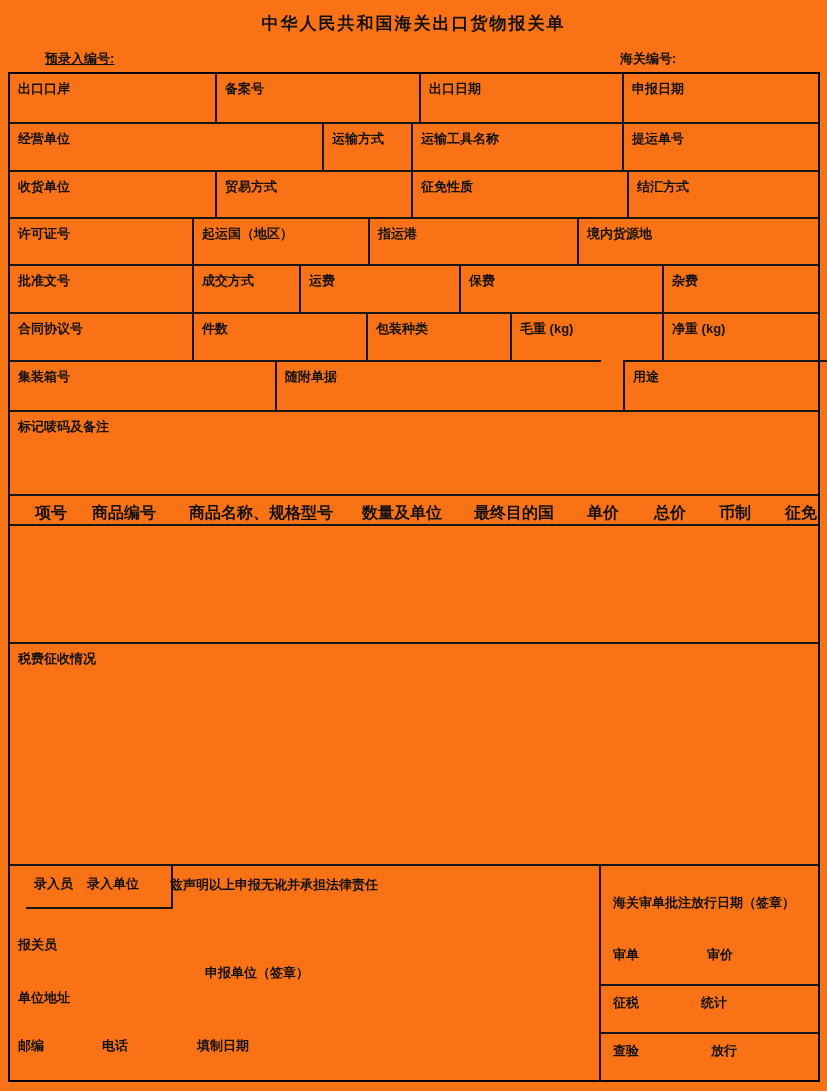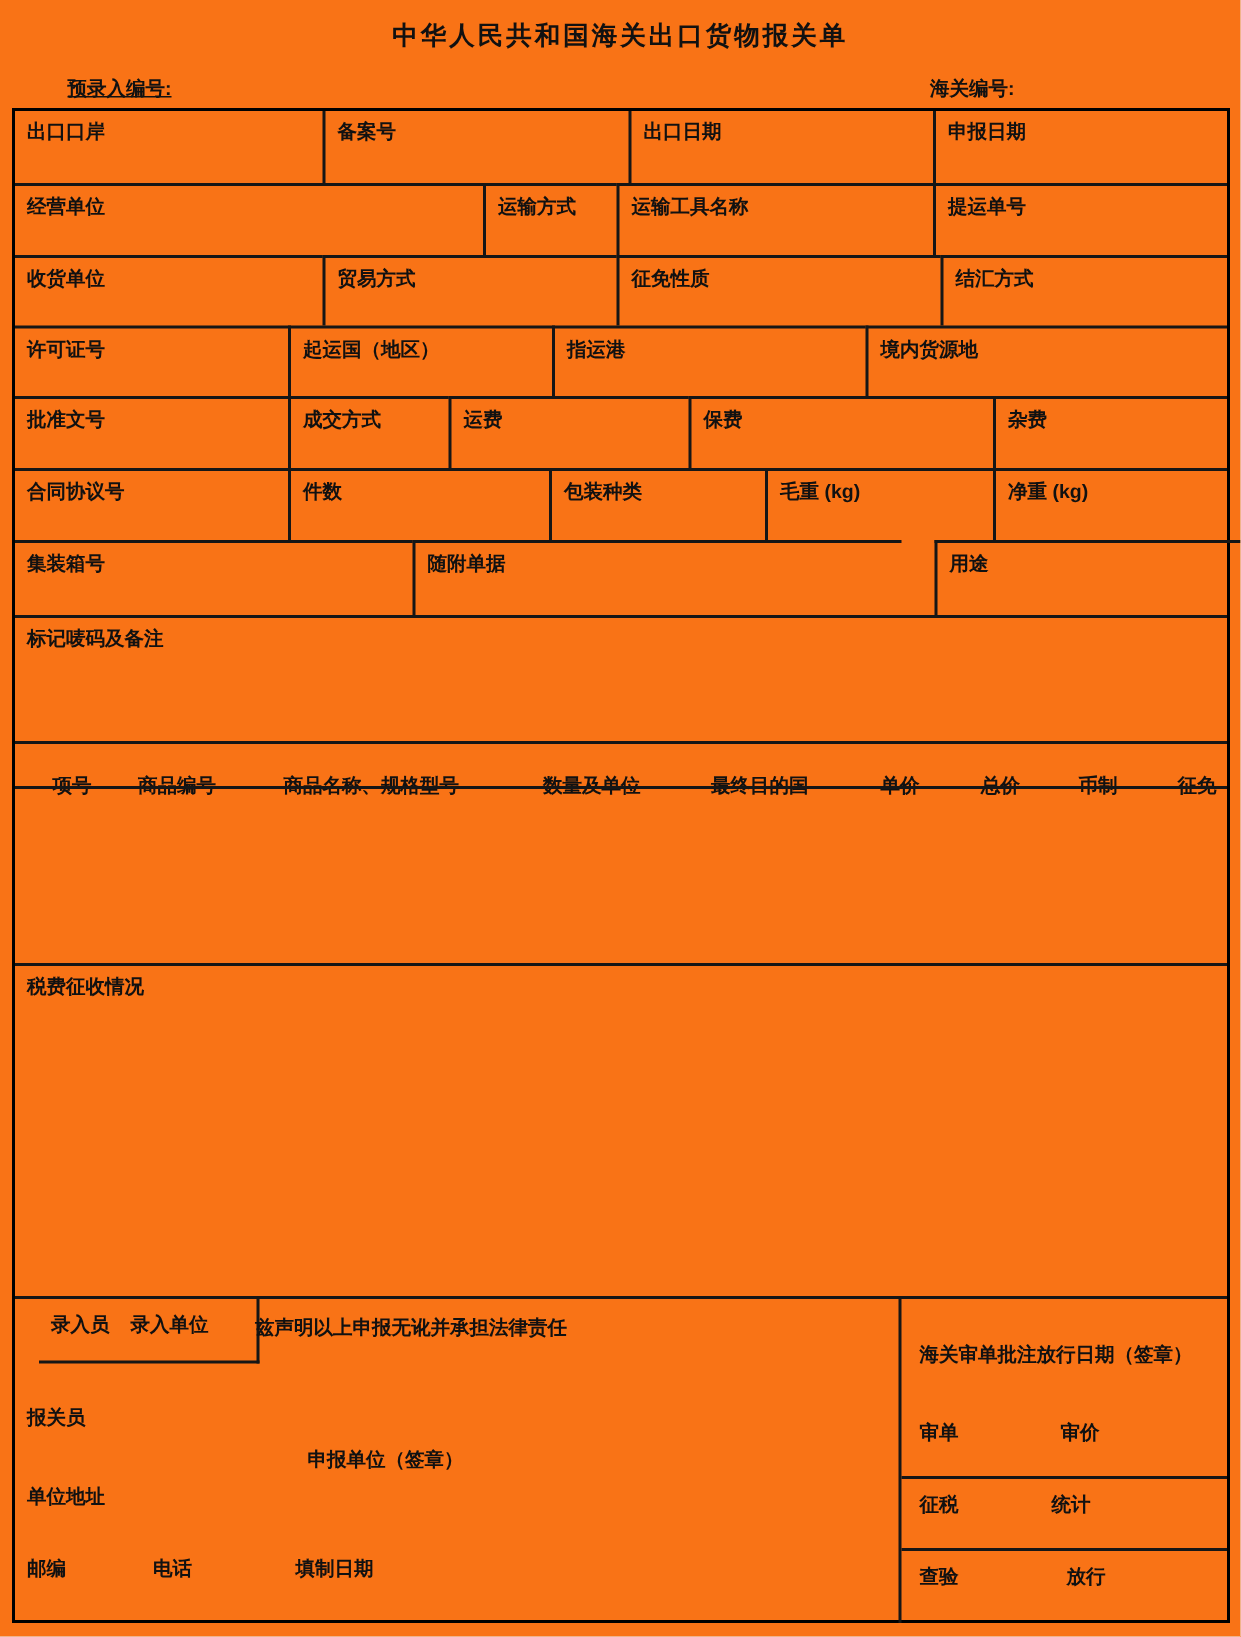--- a/index.html
+++ b/index.html
@@ -18,21 +18,21 @@
     border:2px solid #000000;
   }
   .cell{
     position:absolute;box-sizing:border-box;
     border-top:2px solid #161616;border-left:2px solid #161616;
     padding:5px 0 0 8px;
   }
   .cell.nl{border-left:none;}
   .cell.nt{border-top:none;}
   .lbl{font-size:13px;font-weight:bold;white-space:nowrap;}
-  .ghdr span{position:absolute;top:19px;font-size:13px;font-weight:bold;white-space:nowrap;}
+  .ghdr span{position:absolute;top:7px;font-size:16px;font-weight:bold;white-space:nowrap;}
   .bsec{padding:0;}
   .abs{position:absolute;white-space:nowrap;}
   .rcol{
     position:absolute;box-sizing:border-box;left:589px;top:0;width:219px;height:216px;
     border-left:2px solid #161616;
   }
   .rsub{position:relative;box-sizing:border-box;width:100%;}
   .rsub.bt{border-top:2px solid #161616;}
   .entrybox{
     position:absolute;box-sizing:border-box;left:16px;top:0;width:147px;height:43px;

